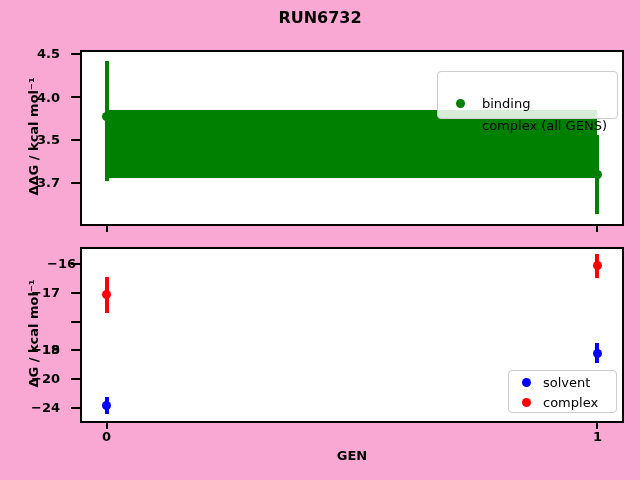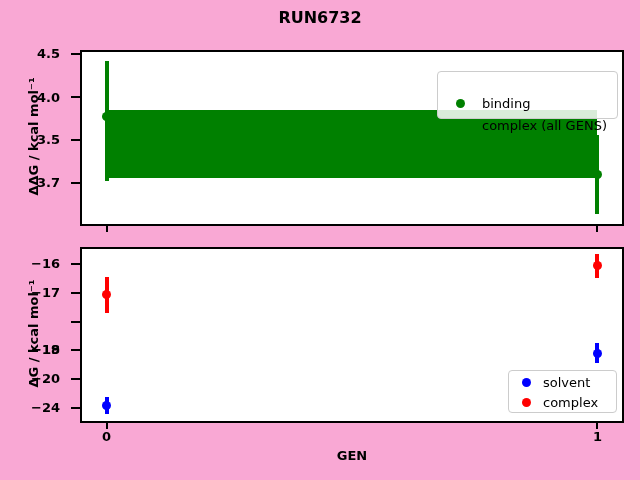--- a/index.html
+++ b/index.html
@@ -67,21 +67,21 @@
       <div class="ticklabel ytick-label" style="left: -82px; top: 151.035px; width: 60px;">−24</div>
       <div class="tickmark" style="left: -11px; top: 129.224px; width: 9px; height: 2px;"></div>
       <div class="ticklabel ytick-label" style="left: -82px; top: 122.224px; width: 60px;">−20</div>
       <div class="tickmark" style="left: -11px; top: 100.414px; width: 9px; height: 2px;"></div>
       <div class="ticklabel ytick-label" style="left: -82px; top: 93.4137px; width: 60px;">−19</div>
       <div class="tickmark" style="left: -11px; top: 71.603px; width: 9px; height: 2px;"></div>
       <div class="ticklabel ytick-label" style="left: -82px; top: 64.603px; width: 60px; margin-top: 28px;">−18</div>
       <div class="tickmark" style="left: -11px; top: 42.7923px; width: 9px; height: 2px;"></div>
       <div class="ticklabel ytick-label" style="left: -82px; top: 35.7923px; width: 60px;">−17</div>
       <div class="tickmark" style="left: -11px; top: 13.9816px; width: 9px; height: 2px;"></div>
-      <div class="ticklabel ytick-label" style="left: -82px; top: 6.98157px; width: 60px;">−16</div>
+      <div class="ticklabel ytick-label" style="left: -82px; top: 6.98157px; width: 60px; padding-left: 16px;">−16</div>
       <div class="tickmark" style="left: 23.5455px; top: 172px; width: 2px; height: 8px;"></div>
       <div class="ticklabel xtick-label" style="left: 9.54545px; top: 180px; width: 30px;">0</div>
       <div class="tickmark" style="left: 514.455px; top: 172px; width: 2px; height: 8px;"></div>
       <div class="ticklabel xtick-label" style="left: 500.455px; top: 180px; width: 30px;">1</div>
       <div class="ebar" style="left: 22.5455px; top: 147.511px; width: 4px; height: 17.2864px; background: rgb(0, 0, 255);"></div>
       <div class="ebar" style="left: 513.455px; top: 94.2111px; width: 4px; height: 20.1675px; background: rgb(0, 0, 255);"></div>
       <div class="ebar" style="left: 22.5455px; top: 27.9464px; width: 4px; height: 36.0134px; background: rgb(255, 0, 0);"></div>
       <div class="ebar" style="left: 513.455px; top: 4.89782px; width: 4px; height: 24.4891px; background: rgb(255, 0, 0);"></div>
       <div class="marker" style="left: 20.0455px; top: 151.654px; width: 9px; height: 9px; background: rgb(0, 0, 255);"></div>
       <div class="marker" style="left: 510.955px; top: 99.7948px; width: 9px; height: 9px; background: rgb(0, 0, 255);"></div>

